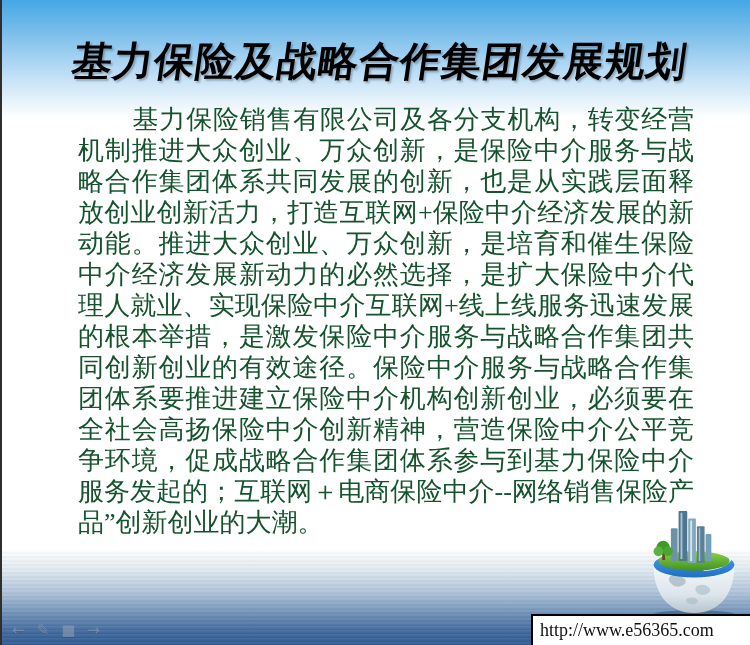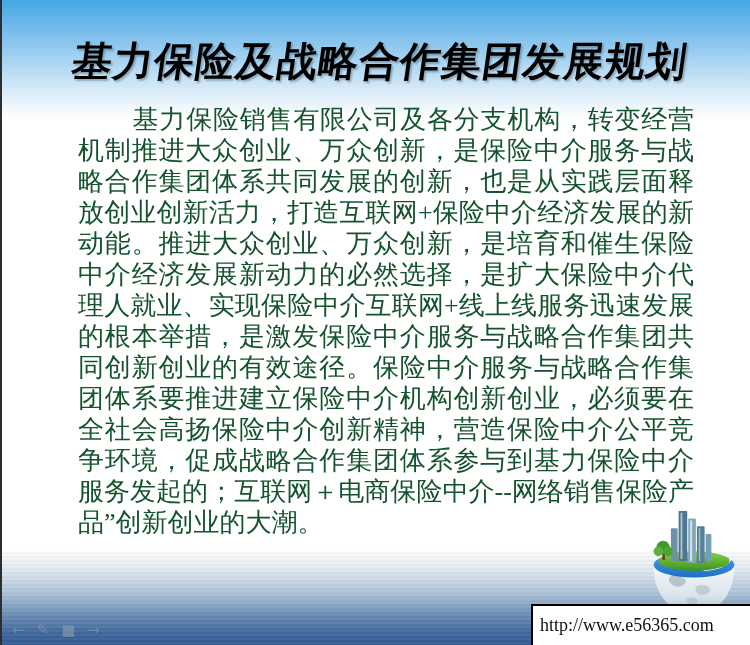--- a/index.html
+++ b/index.html
@@ -88,21 +88,21 @@
     bottom: 24px;
     width: 106px;
     height: 120px;
     z-index: 4;
   }
   .url-box {
     position: absolute;
     right: 0;
     bottom: 0;
     width: 219px;
-    height: 41px;
+    height: 31px;
     background: #ffffff;
     border-top: 2px solid #000000;
     border-left: 2px solid #000000;
     display: flex;
     align-items: center;
     padding-left: 7px;
     z-index: 6;
   }
   .url-box span {
     font-family: "Liberation Serif", "DejaVu Serif", serif;

